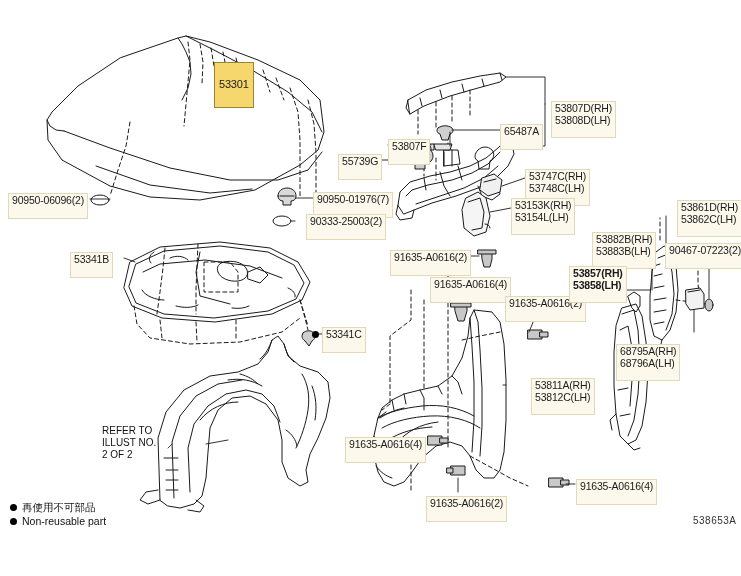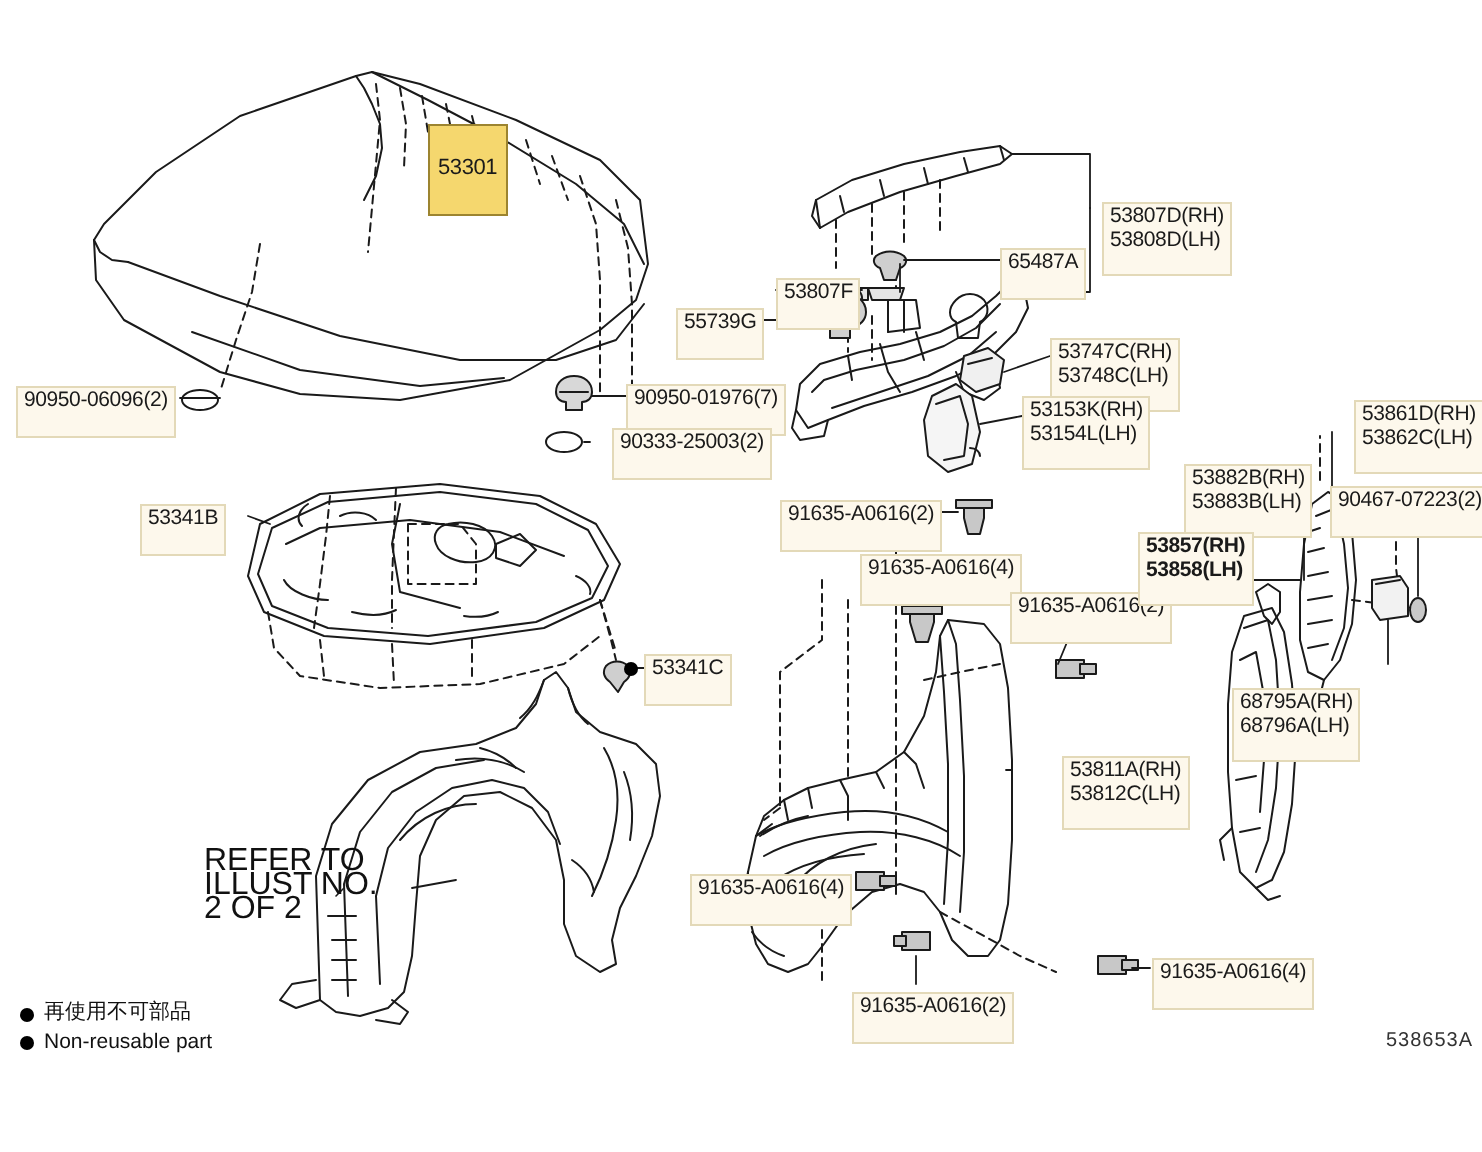--- a/index.html
+++ b/index.html
@@ -7,27 +7,27 @@
        font-family:"Liberation Sans","DejaVu Sans",sans-serif;}
   #stage{position:relative;width:741px;height:576px;background:#fff;}
   svg.art{position:absolute;left:0;top:0;width:741px;height:576px;
           pointer-events:none;}
   .lbl{position:absolute;background:#fdf8ec;border:1px solid #e3d9b8;
        color:#1a1a1a;font-size:10.5px;line-height:11.5px;
        padding:1px 3px 11px 3px;white-space:pre;letter-spacing:-0.2px;}
   .lbl.two{line-height:11.5px;}
   .hi{background:#f5d76e;border:1px solid #9c8430;font-size:11px;
       padding:16px 4px;}
-  .plain{position:absolute;font-size:16px;line-height:12px;color:#111;
+  .plain{position:absolute;font-size:10px;line-height:12px;color:#111;
          white-space:pre;background:transparent;border:none;}
   .legend{position:absolute;font-size:10.5px;line-height:14px;color:#111;}
   .legend .row{display:flex;align-items:center;gap:5px;}
   .dot{width:7px;height:7px;border-radius:50%;background:#000;
        display:inline-block;flex:none;}
-  .jp{font-family:Liberation Serif, serif;font-size:10.5px;}
+  .jp{font-family:Liberation Sans, sans-serif;font-size:10.5px;}
   .corner{position:absolute;font-size:10px;color:#333;letter-spacing:0.5px;}
   .bdot{position:absolute;width:7px;height:7px;border-radius:50%;
         background:#000;}
 </style>
 </head>
 <body>
 
 <div id="stage">
 
   <svg class="art" viewBox="0 0 741 576">

